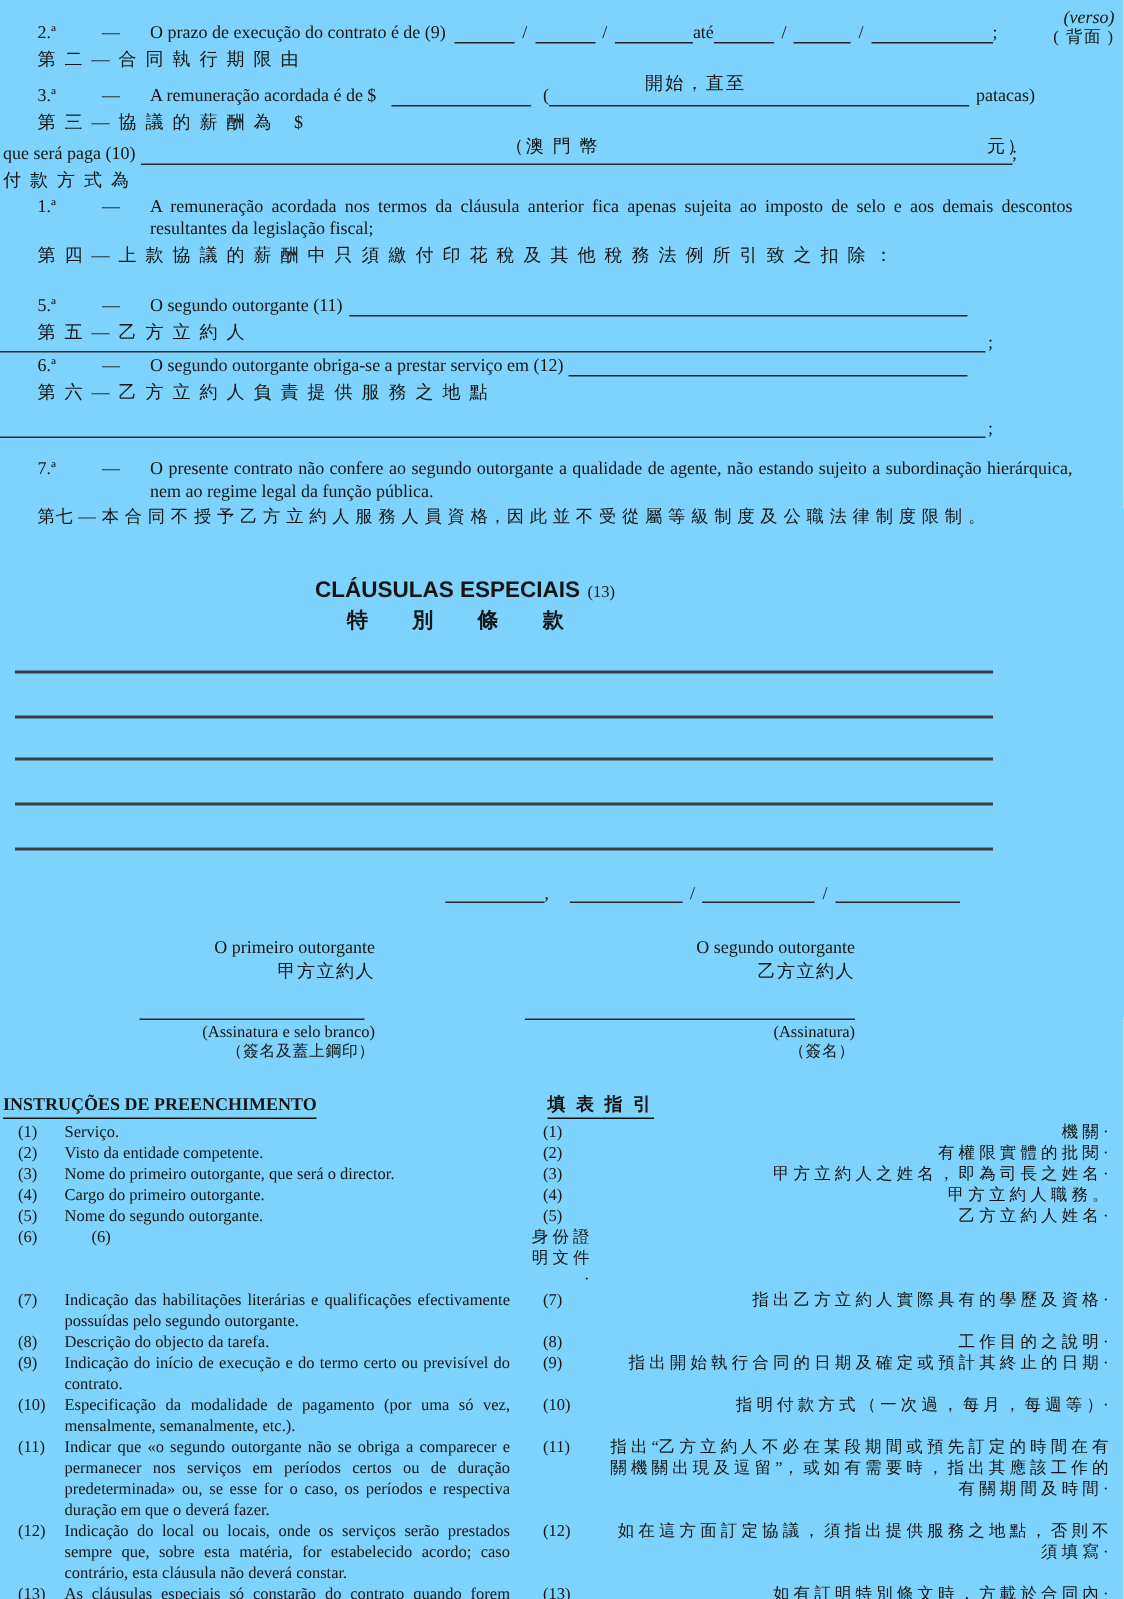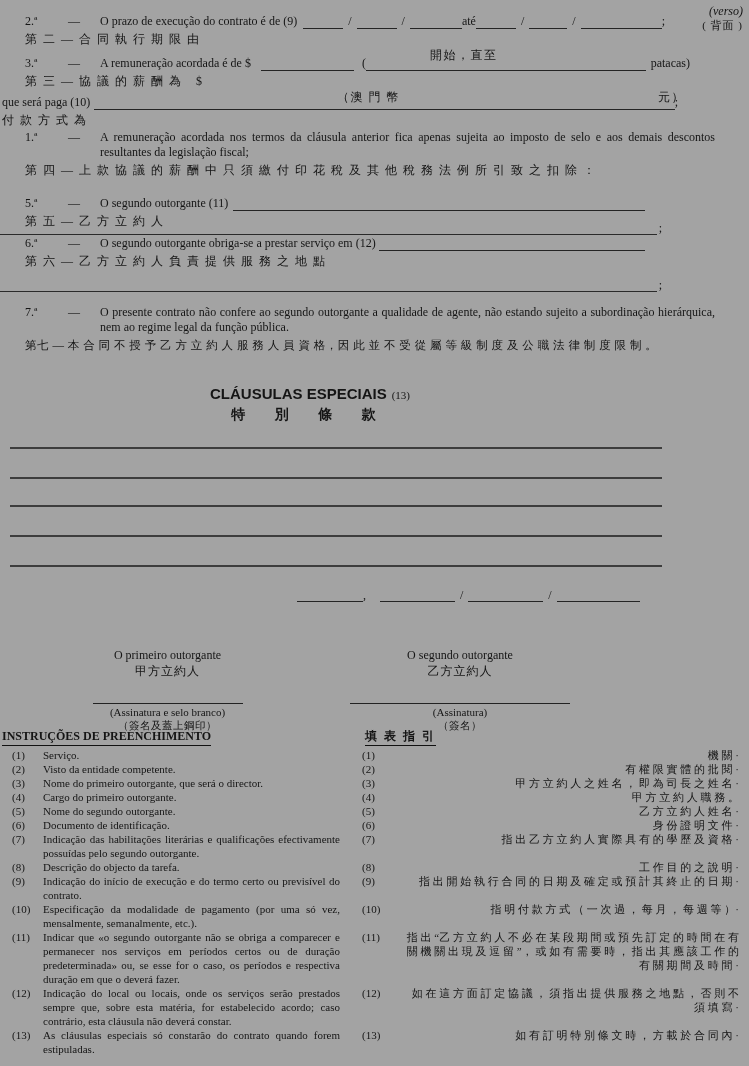--- a/index.html
+++ b/index.html
@@ -1,18 +1,18 @@
 <!DOCTYPE html>
 <html><head>
 <meta charset="utf-8">
 <style>
   html,body { margin:0; padding:0; background:#e8e8e8; }
   .page {
     position:relative; width:749px; height:1066px; margin:0 auto;
-    background:#a3a3a3; color:#151515; overflow:hidden;
+    background:#7dd3fc; color:#151515; overflow:hidden;
     font-family:"Liberation Serif", serif;
   }
   
   .corner { position:absolute; top:4px; right:6px; text-align:right; line-height:14px; }
   .corner-pt { font-style:italic; font-size:12px; }
   .corner-zh { font-size:11px; letter-spacing:1px; }
 
   
   .clause { position:absolute; left:25px; }
   .crow { display:flex; font-size:12px; line-height:15px; }
@@ -41,21 +41,21 @@
   .sp-zh { font-weight:bold; font-size:14px; letter-spacing:13px; line-height:18px; margin-top:2px; }
 
   .srule { position:absolute; left:10px; width:652px; border-top:2px solid #3d3d3d; }
 
   
   .date-row { position:absolute; left:297px; display:flex; align-items:flex-end; font-size:12px; line-height:14px; }
   .date-row .bl { height:12px; }
   .date-row .gap { width:14px; }
 
   
-  .sigcol { position:absolute; top:648px; text-align:center; }
+  .sigcol { position:absolute; top:624px; text-align:right; }
   .sig-pt { font-size:12px; line-height:15px; }
   .sig-zh { font-size:12px; line-height:16px; letter-spacing:1px; }
   .sig-line { border-bottom:1.5px solid #222; height:24px; margin:0 auto; }
   .sig-cap { font-size:11px; line-height:13px; margin-top:2px; }
   .sig-cap-zh { font-size:10.5px; line-height:13px; letter-spacing:0.5px; }
 
   
   .instr { position:absolute; left:0; top:729px; width:749px; }
   .ititle-pt { position:absolute; left:2px; top:0; font-weight:bold; font-size:12px; line-height:15px;
                border-bottom:1.5px solid #111; padding-bottom:1px; }
@@ -251,21 +251,20 @@
         <div class="izh">甲 方 立 約 人 職 務 。</div>
       </div>
       <div class="irow">
         <div class="inum">(5)</div>
         <div class="ipt">Nome do segundo outorgante.</div>
         <div class="inum2">(5)</div>
         <div class="izh">乙 方 立 約 人 姓 名 ·</div>
       </div>
       <div class="irow">
         <div class="inum">(6)</div>
-        <div class="ipt">Documento de identificação.</div>
         <div class="inum2">(6)</div>
         <div class="izh">身 份 證 明 文 件 ·</div>
       </div>
       <div class="irow">
         <div class="inum">(7)</div>
         <div class="ipt">Indicação das habilitações literárias e qualificações efectivamente possuídas pelo segundo outorgante.</div>
         <div class="inum2">(7)</div>
         <div class="izh">指 出 乙 方 立 約 人 實 際 具 有 的 學 歷 及 資 格 ·</div>
       </div>
       <div class="irow">

